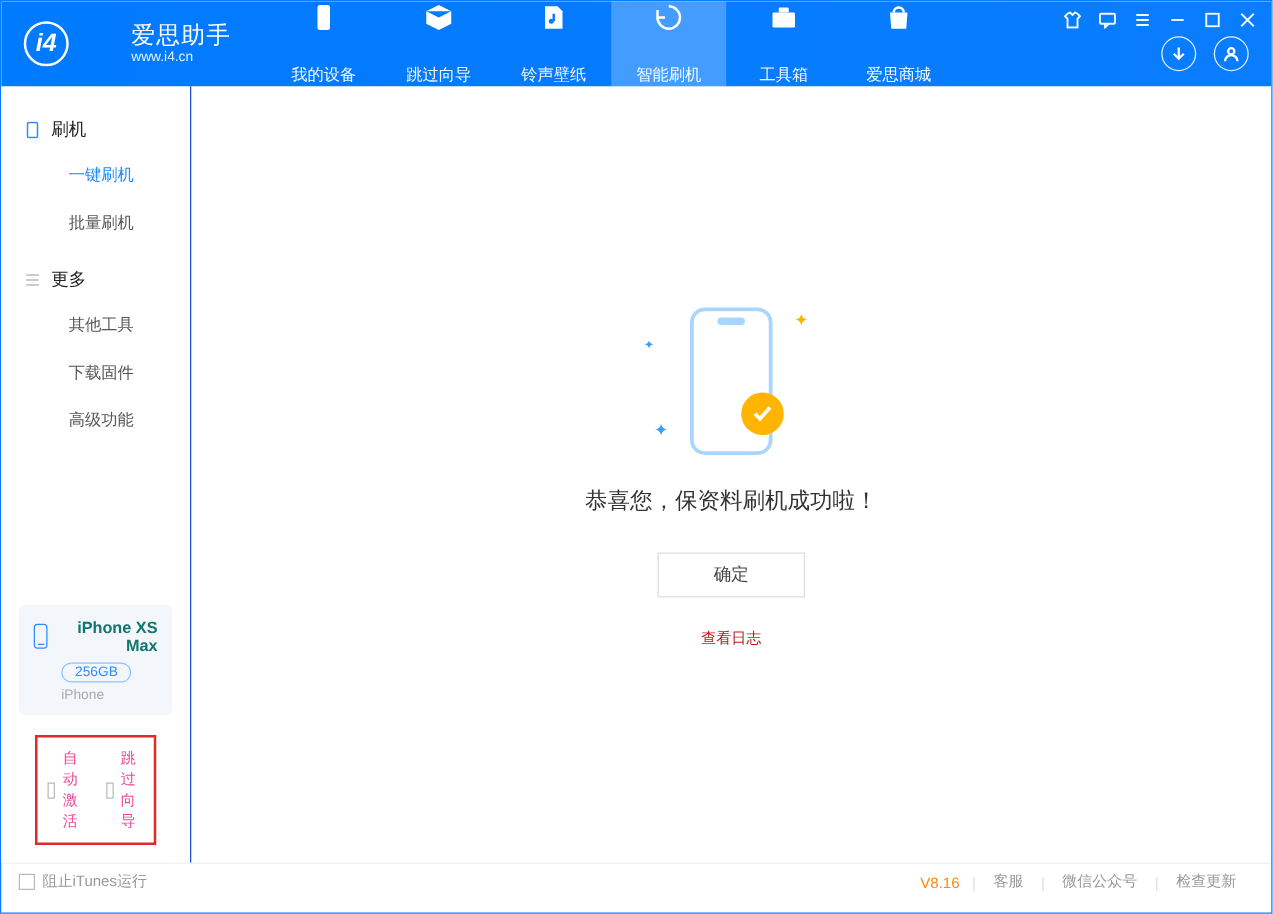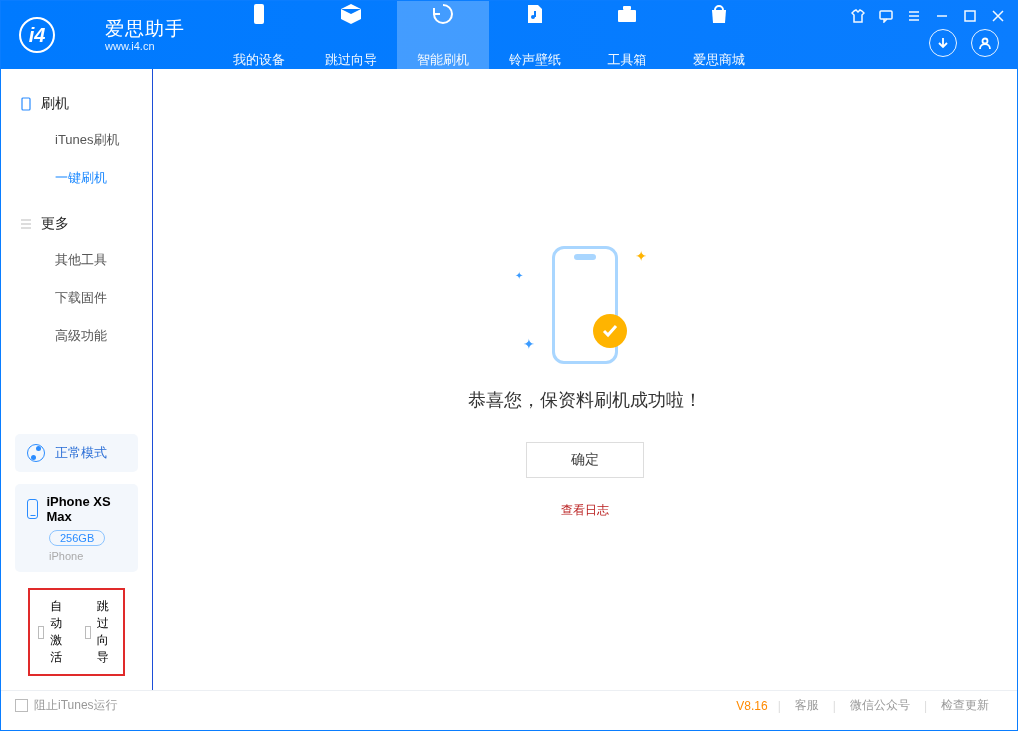--- a/index.html
+++ b/index.html
@@ -28,26 +28,26 @@
 .side-item { padding: 10px 18px 10px 54px; font-size: 13px; color: #555; cursor: pointer; }
 .side-item.active { color: #1a88ff; }
 .side-spacer { flex: 1; }
 .mode-box, .device-box { margin: 6px 14px; padding: 10px 12px; border-radius: 5px; cursor: pointer; }
 .mode-box { background: #f3f7fc; display: flex; align-items: center; gap: 10px; color: #2a6ed6; font-size: 13px; font-weight: 500; }
 .mode-box .mcircle { width: 18px; height: 18px; border: 1.5px solid #2a8cff; border-radius: 50%; position: relative; }
 .mode-box .mcircle:before, .mode-box .mcircle:after { content: ""; position: absolute; width: 5px; height: 5px; background: #2a8cff; border-radius: 50%; }
 .mode-box .mcircle:before { top: 1px; left: 8px; }
 .mode-box .mcircle:after { bottom: 1px; right: 8px; }
 .device-box { background: #f3f7fc; }
-.device-box .dline1 { display: flex; align-items: center; gap: 8px; color: #000000; font-weight: 600; font-size: 13px; }
+.device-box .dline1 { display: flex; align-items: center; gap: 8px; color: #0f766e; font-weight: 600; font-size: 13px; text-align: right; }
 .device-box .dphone { width: 13px; height: 20px; border: 1.5px solid #2a8cff; border-radius: 3px; position: relative; }
 .device-box .dphone:after { content:""; position:absolute; bottom:2px; left:50%; transform:translateX(-50%); width:5px; height:1.5px; background:#2a8cff; }
 .device-box .dcap { display: inline-block; margin-top: 6px; margin-left: 22px; padding: 1px 10px; border: 1px solid #8cc4ff; border-radius: 10px; font-size: 11px; color: #2a8cff; text-align: center; }
 .device-box .dtype { margin-top: 4px; margin-left: 22px; font-size: 11px; color: #aaa; }
-.opt-row { margin: 10px 27px 14px; padding: 8px 8px; border: 2px solid #e02a2a; display: flex; gap: 16px; align-items: center; font-size: 12px; color: #000000; }
+.opt-row { margin: 10px 27px 14px; padding: 8px 8px; border: 2px solid #e02a2a; display: flex; gap: 16px; align-items: center; font-size: 12px; color: #ec4899; }
 .chk { width: 13px; height: 13px; border: 1px solid #bbb; background: #fff; display: inline-block; cursor: pointer; }
 .content { flex: 1; display: flex; flex-direction: column; align-items: center; justify-content: center; gap: 18px; }
 .phone-illus { position: relative; width: 160px; height: 130px; display:flex; align-items:center; justify-content:center; }
 .phone-shape { width: 66px; height: 118px; border: 3px solid #a9d6ff; border-radius: 12px; position: relative; background: #fff; }
 .phone-shape:before { content:""; position:absolute; top:5px; left:50%; transform:translateX(-50%); width:22px; height:6px; background:#a9d6ff; border-radius:3px; }
 .check-badge { position: absolute; right: 38px; bottom: 22px; width: 34px; height: 34px; background: #ffb400; border-radius: 50%; display: flex; align-items: center; justify-content: center; }
 .check-badge svg { width: 18px; height: 18px; stroke: #fff; stroke-width: 3; fill: none; }
 .spark { position:absolute; color:#3b9bff; font-size:14px; }
 .spark.s1 { top:8px; right:18px; color:#ffb400; }
 .spark.s2 { bottom:18px; left:18px; }
@@ -83,38 +83,38 @@
         <span>我的设备</span>
       </div>
     <div class="tab">
         <div class="ticon">
           <svg viewBox="0 0 24 24">
             <path d="M12 2 L22 7 L22 17 L12 22 L2 17 L2 7 Z M2 7 L12 12 L22 7 M12 12 L12 22"></path>
           </svg>
         </div>
         <span>跳过向导</span>
       </div>
-    <div class="tab active">
-        <div class="ticon">
-          <svg viewBox="0 0 24 24">
-            <path d="M12 3 A9 9 0 1 1 3 12" fill="none" stroke="#fff" stroke-width="2"></path>
-            <path d="M3 6 L3 12 L9 12" fill="none" stroke="#fff" stroke-width="2"></path>
-          </svg>
-        </div>
-        <span>智能刷机</span>
-      </div>
     <div class="tab">
         <div class="ticon">
           <svg viewBox="0 0 24 24">
             <path d="M5 3 L15 3 L19 7 L19 21 L5 21 Z" fill="#fff"></path>
             <path d="M12 9 L12 15" stroke="#0a7dff" stroke-width="2"></path>
             <circle cx="10" cy="15" r="2" fill="#0a7dff"></circle>
           </svg>
         </div>
         <span>铃声壁纸</span>
+      </div>
+    <div class="tab active">
+        <div class="ticon">
+          <svg viewBox="0 0 24 24">
+            <path d="M12 3 A9 9 0 1 1 3 12" fill="none" stroke="#fff" stroke-width="2"></path>
+            <path d="M3 6 L3 12 L9 12" fill="none" stroke="#fff" stroke-width="2"></path>
+          </svg>
+        </div>
+        <span>智能刷机</span>
       </div>
     <div class="tab">
         <div class="ticon">
           <svg viewBox="0 0 24 24">
             <rect x="3" y="8" width="18" height="12" rx="1"></rect>
             <rect x="8" y="4" width="8" height="4" rx="1"></rect>
           </svg>
         </div>
         <span>工具箱</span>
       </div>
@@ -177,36 +177,32 @@
 </div>
 
 <div class="body">
   <div class="sidebar">
     <div class="side-group-title">
       <svg class="sq" viewBox="0 0 14 14">
           <rect x="3" y="1" width="8" height="12" rx="1" fill="none" stroke="#2a8cff" stroke-width="1.2"></rect>
         </svg>
       <span>刷机</span>
     </div>
-    <div class="side-item">iTunes刷机</div>
     <div class="side-item active">一键刷机</div>
+    <div class="side-item">批量刷机</div>
     <div class="side-group-title" style="margin-top:10px;">
       <svg class="sq" viewBox="0 0 14 14">
           <path d="M2 3 L12 3 M2 7 L12 7 M2 11 L12 11" stroke="#bbb" stroke-width="1.2"></path>
         </svg>
       <span>更多</span>
     </div>
     <div class="side-item">其他工具</div>
     <div class="side-item">下载固件</div>
     <div class="side-item">高级功能</div>
     <div class="side-spacer"></div>
-    <div class="mode-box">
-      <span class="mcircle"></span>
-      <span>正常模式</span>
-    </div>
     <div class="device-box">
       <div class="dline1">
           <span class="dphone"></span>
           <span>iPhone XS Max</span>
         </div>
       <span class="dcap">256GB</span>
       <div class="dtype">iPhone</div>
     </div>
     <div class="opt-row">
       <span class="chk"></span>

